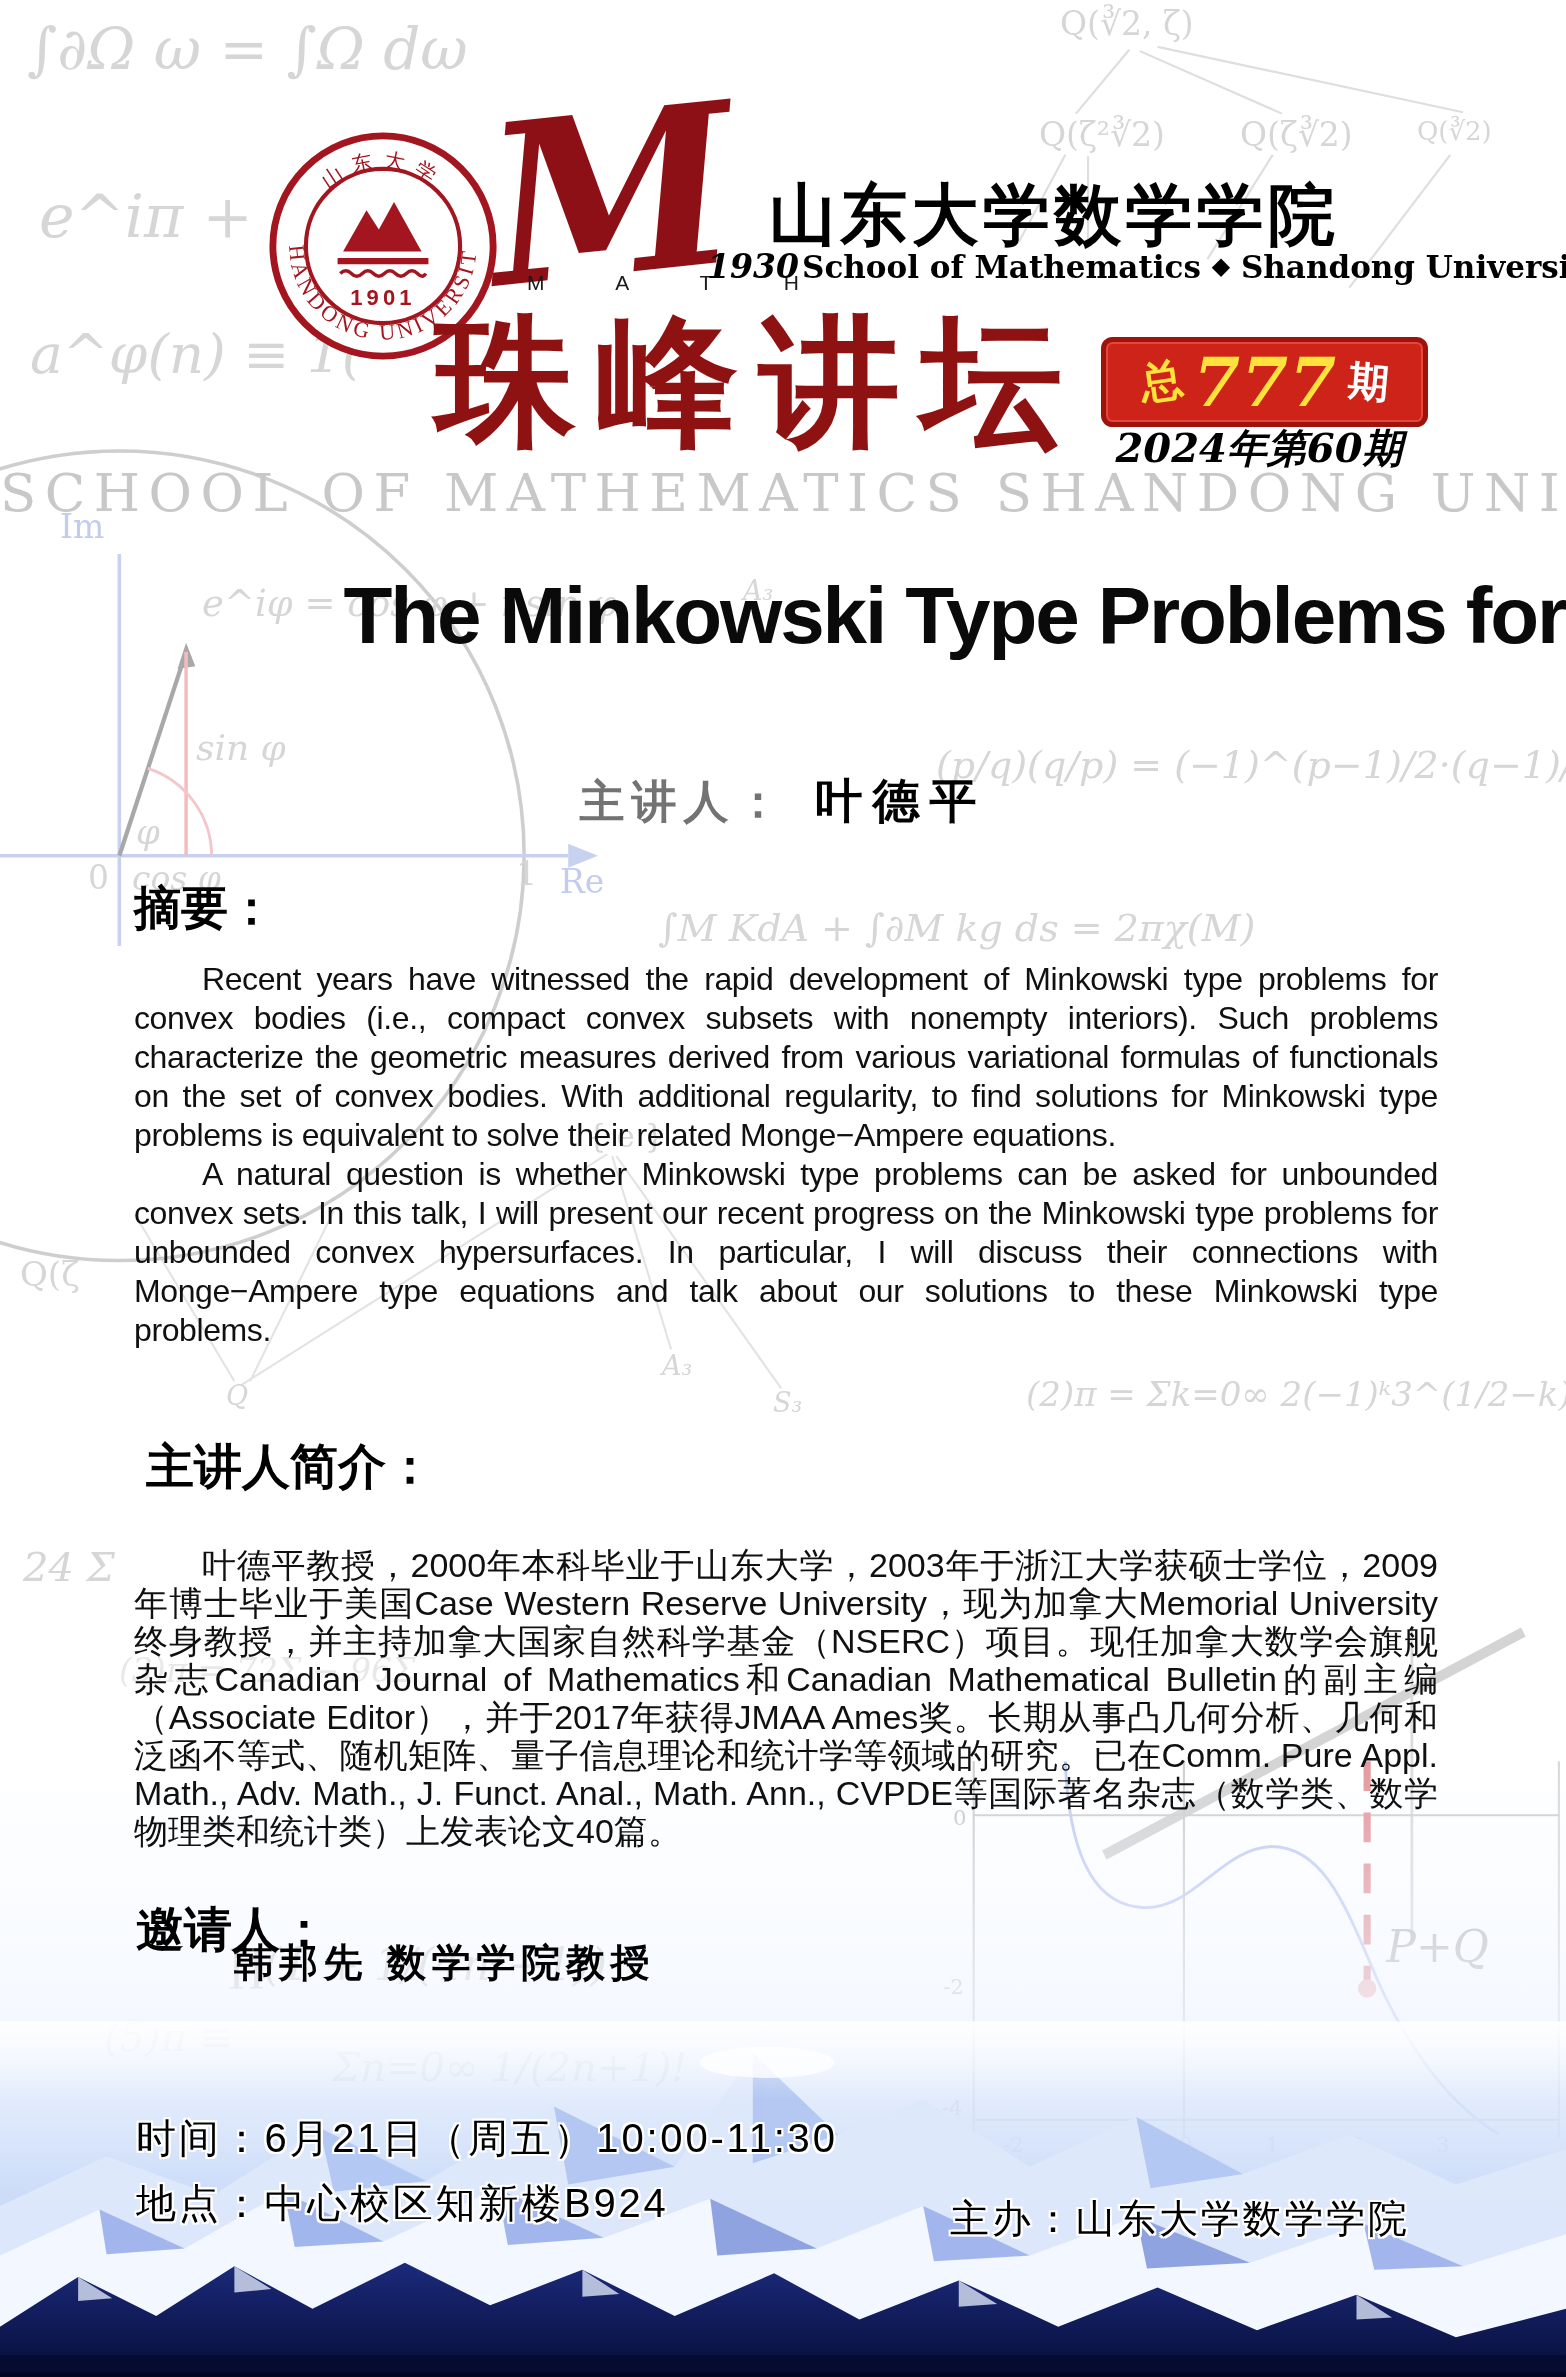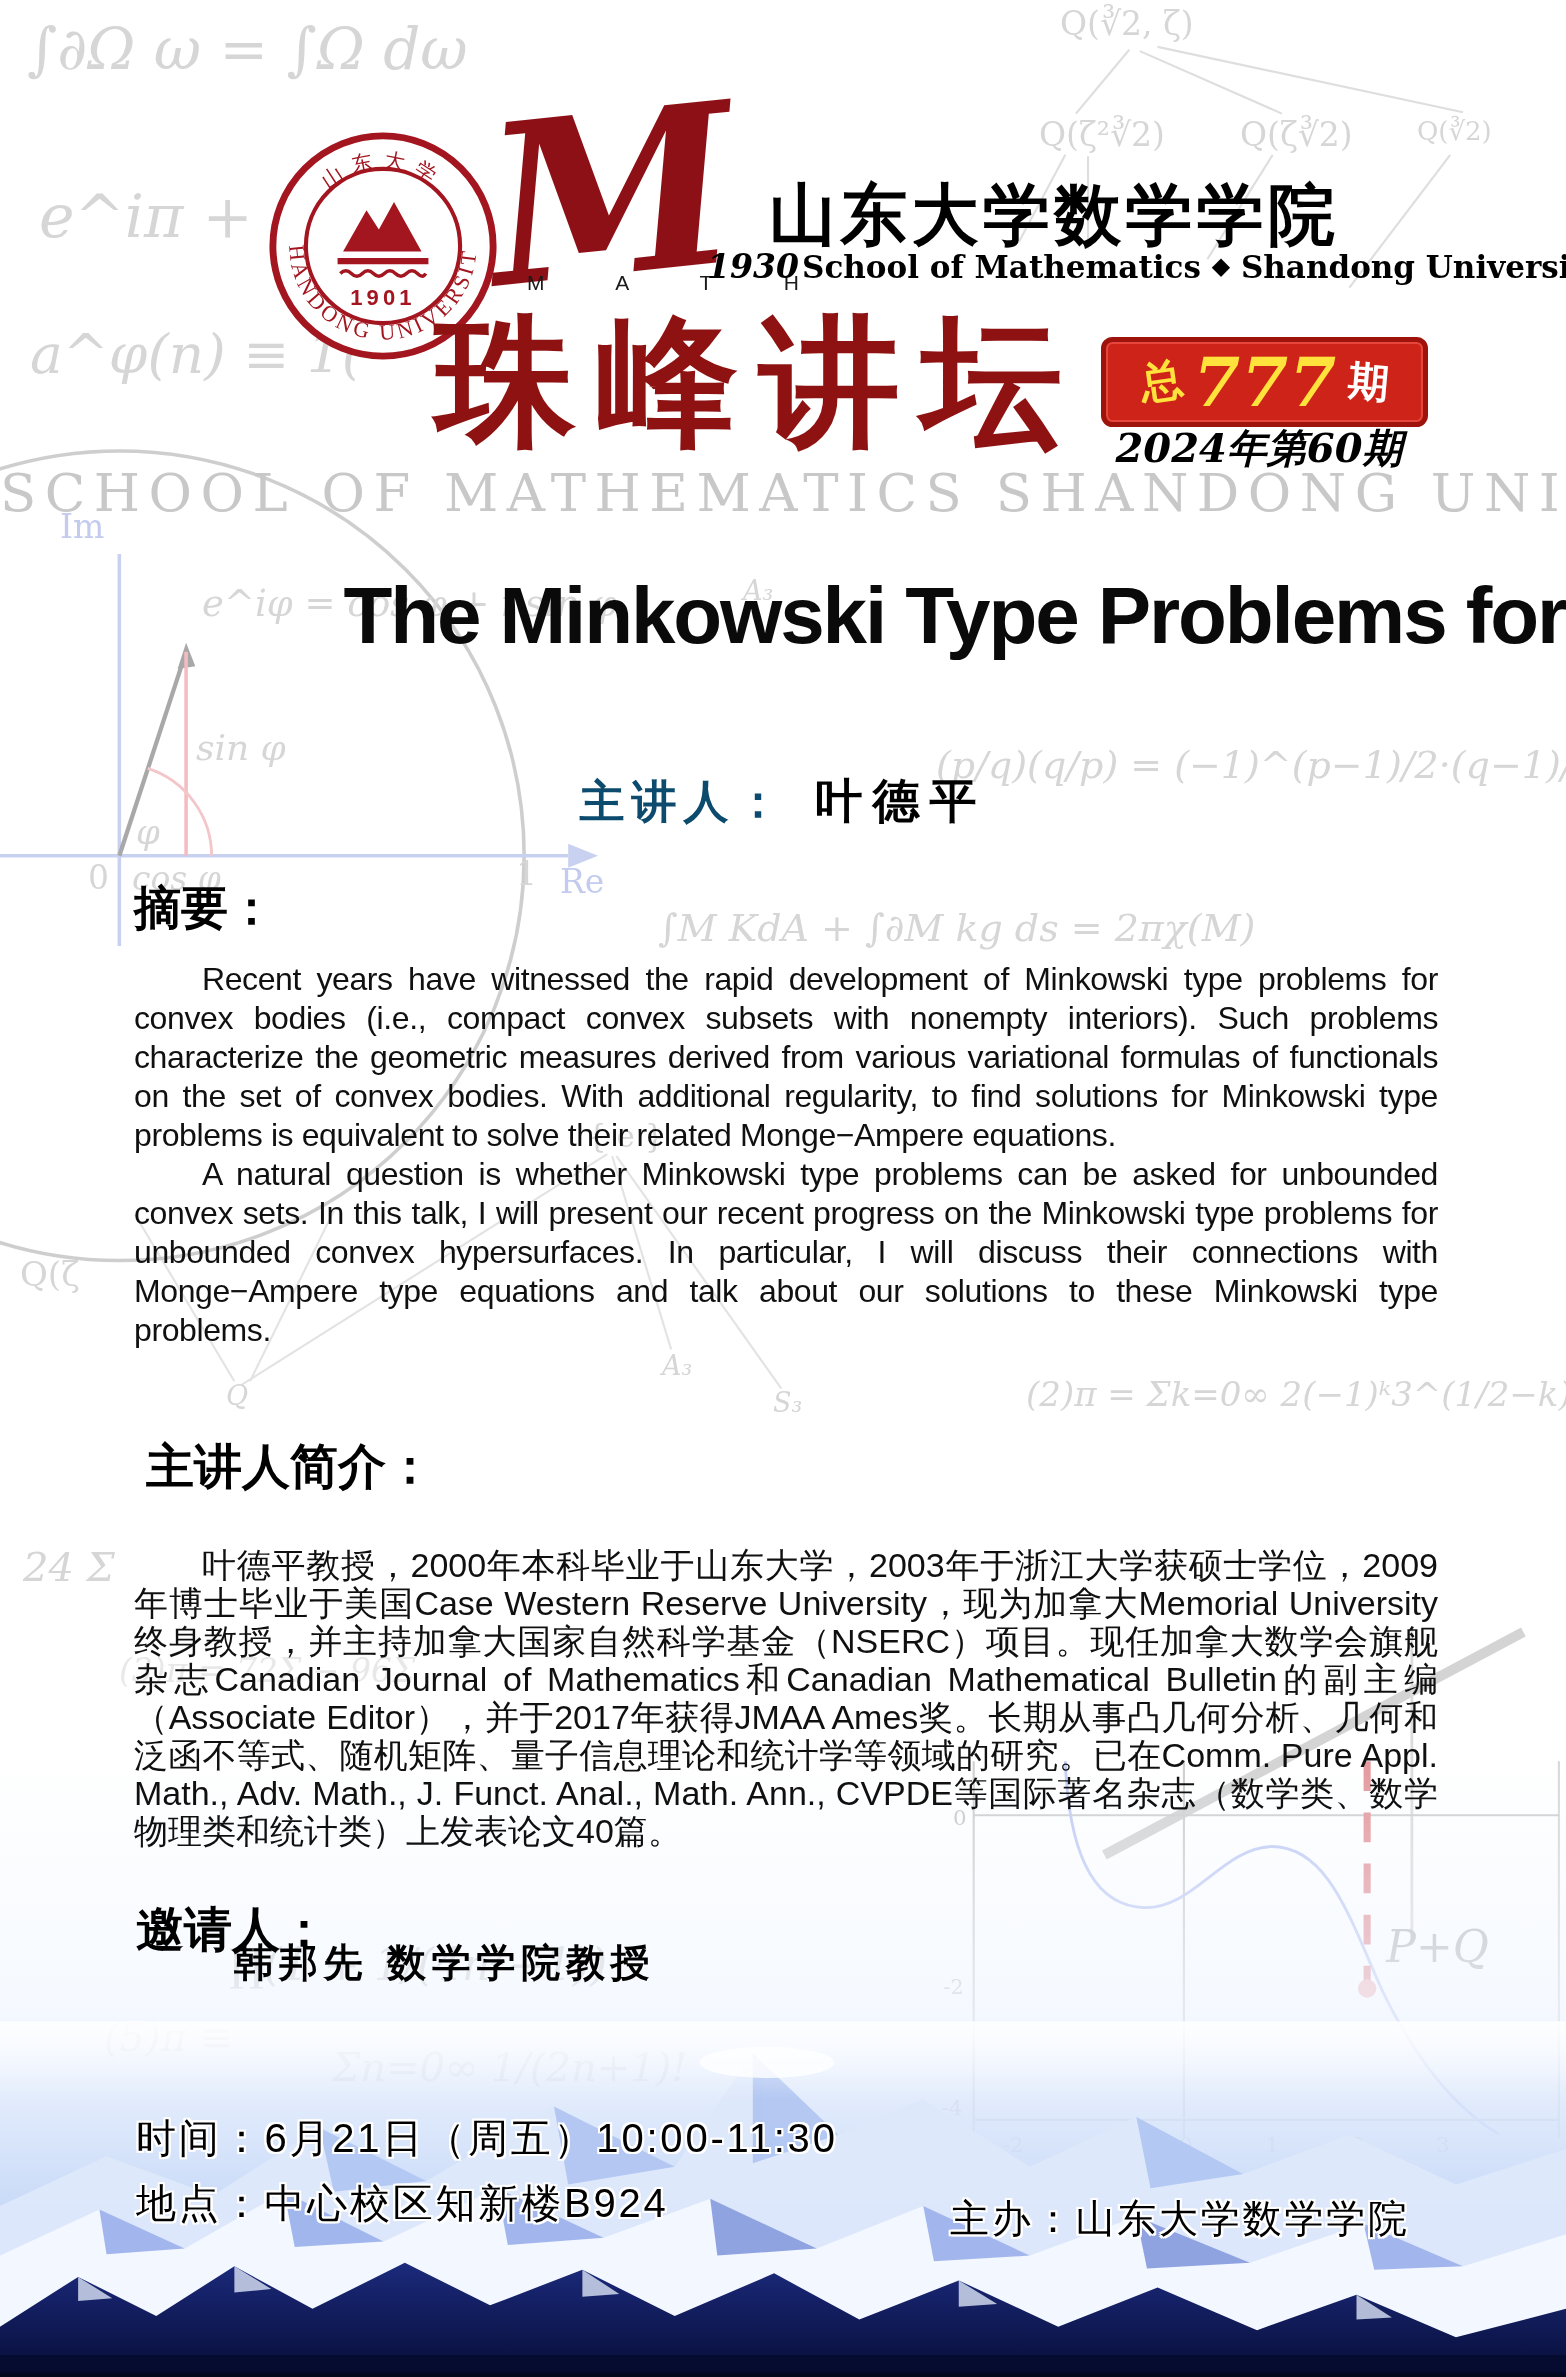--- a/index.html
+++ b/index.html
@@ -36,21 +36,21 @@
   .badge .suf{color:#ffffff;font-size:41px;font-weight:bold;transform:rotate(5deg);}
   .issue{left:1092px;top:421px;width:334px;text-align:center;font-size:40px;font-weight:bold;
          font-style:italic;color:#000;z-index:5;font-family:"DejaVu Serif",serif;white-space:nowrap;}
   .banner{left:0;top:462px;width:1566px;text-align:center;font-family:"DejaVu Serif",serif;
           font-size:53px;letter-spacing:8.5px;color:#c8c8c8;z-index:2;white-space:nowrap;}
   
   .talk-title{left:0;top:573px;width:1566px;text-align:right;font-weight:bold;font-size:80px;
               line-height:85px;letter-spacing:-2.1px;color:#0a0a0a;z-index:5;}
   .speaker-row{left:0;top:770px;width:1566px;display:flex;justify-content:center;align-items:baseline;
                gap:28px;z-index:5;}
-  .speaker-row .lbl{font-size:45px;font-weight:bold;color:#0c4a6e;letter-spacing:7px;
+  .speaker-row .lbl{font-size:45px;font-weight:bold;color:#737373;letter-spacing:7px;
                     font-family:"DejaVu Serif",serif;}
   .speaker-row .nm{font-size:47px;font-weight:bold;color:#000;letter-spacing:10px;}
   .h-brush{position:absolute;font-weight:bold;color:#000;z-index:5;font-family:"DejaVu Serif",serif;
            white-space:nowrap;line-height:1;}
   .body-text{position:absolute;left:134px;width:1304px;color:#101010;z-index:5;text-align:justify;}
   .body-text p{margin:0;text-indent:68px;}
   .abstract-text{top:960px;font-size:32px;line-height:39px;letter-spacing:-0.4px;}
   .bio-text{top:1546px;font-size:34px;line-height:38px;}
   .invite-row{left:234px;top:1936px;display:flex;gap:19px;z-index:6;font-size:39px;font-weight:bold;
               letter-spacing:5.7px;color:#000;text-align:right;}

